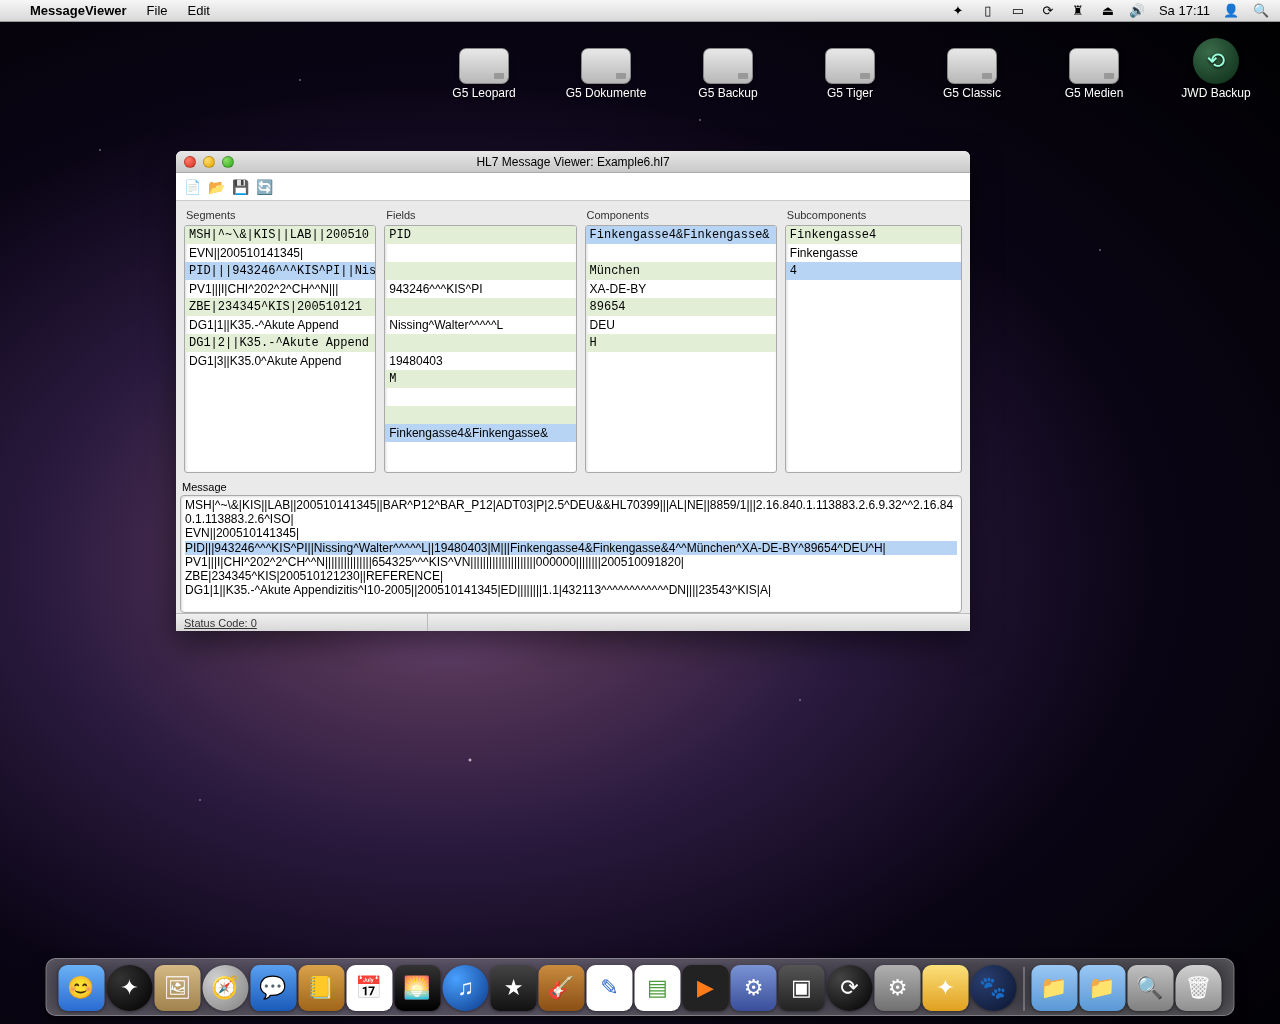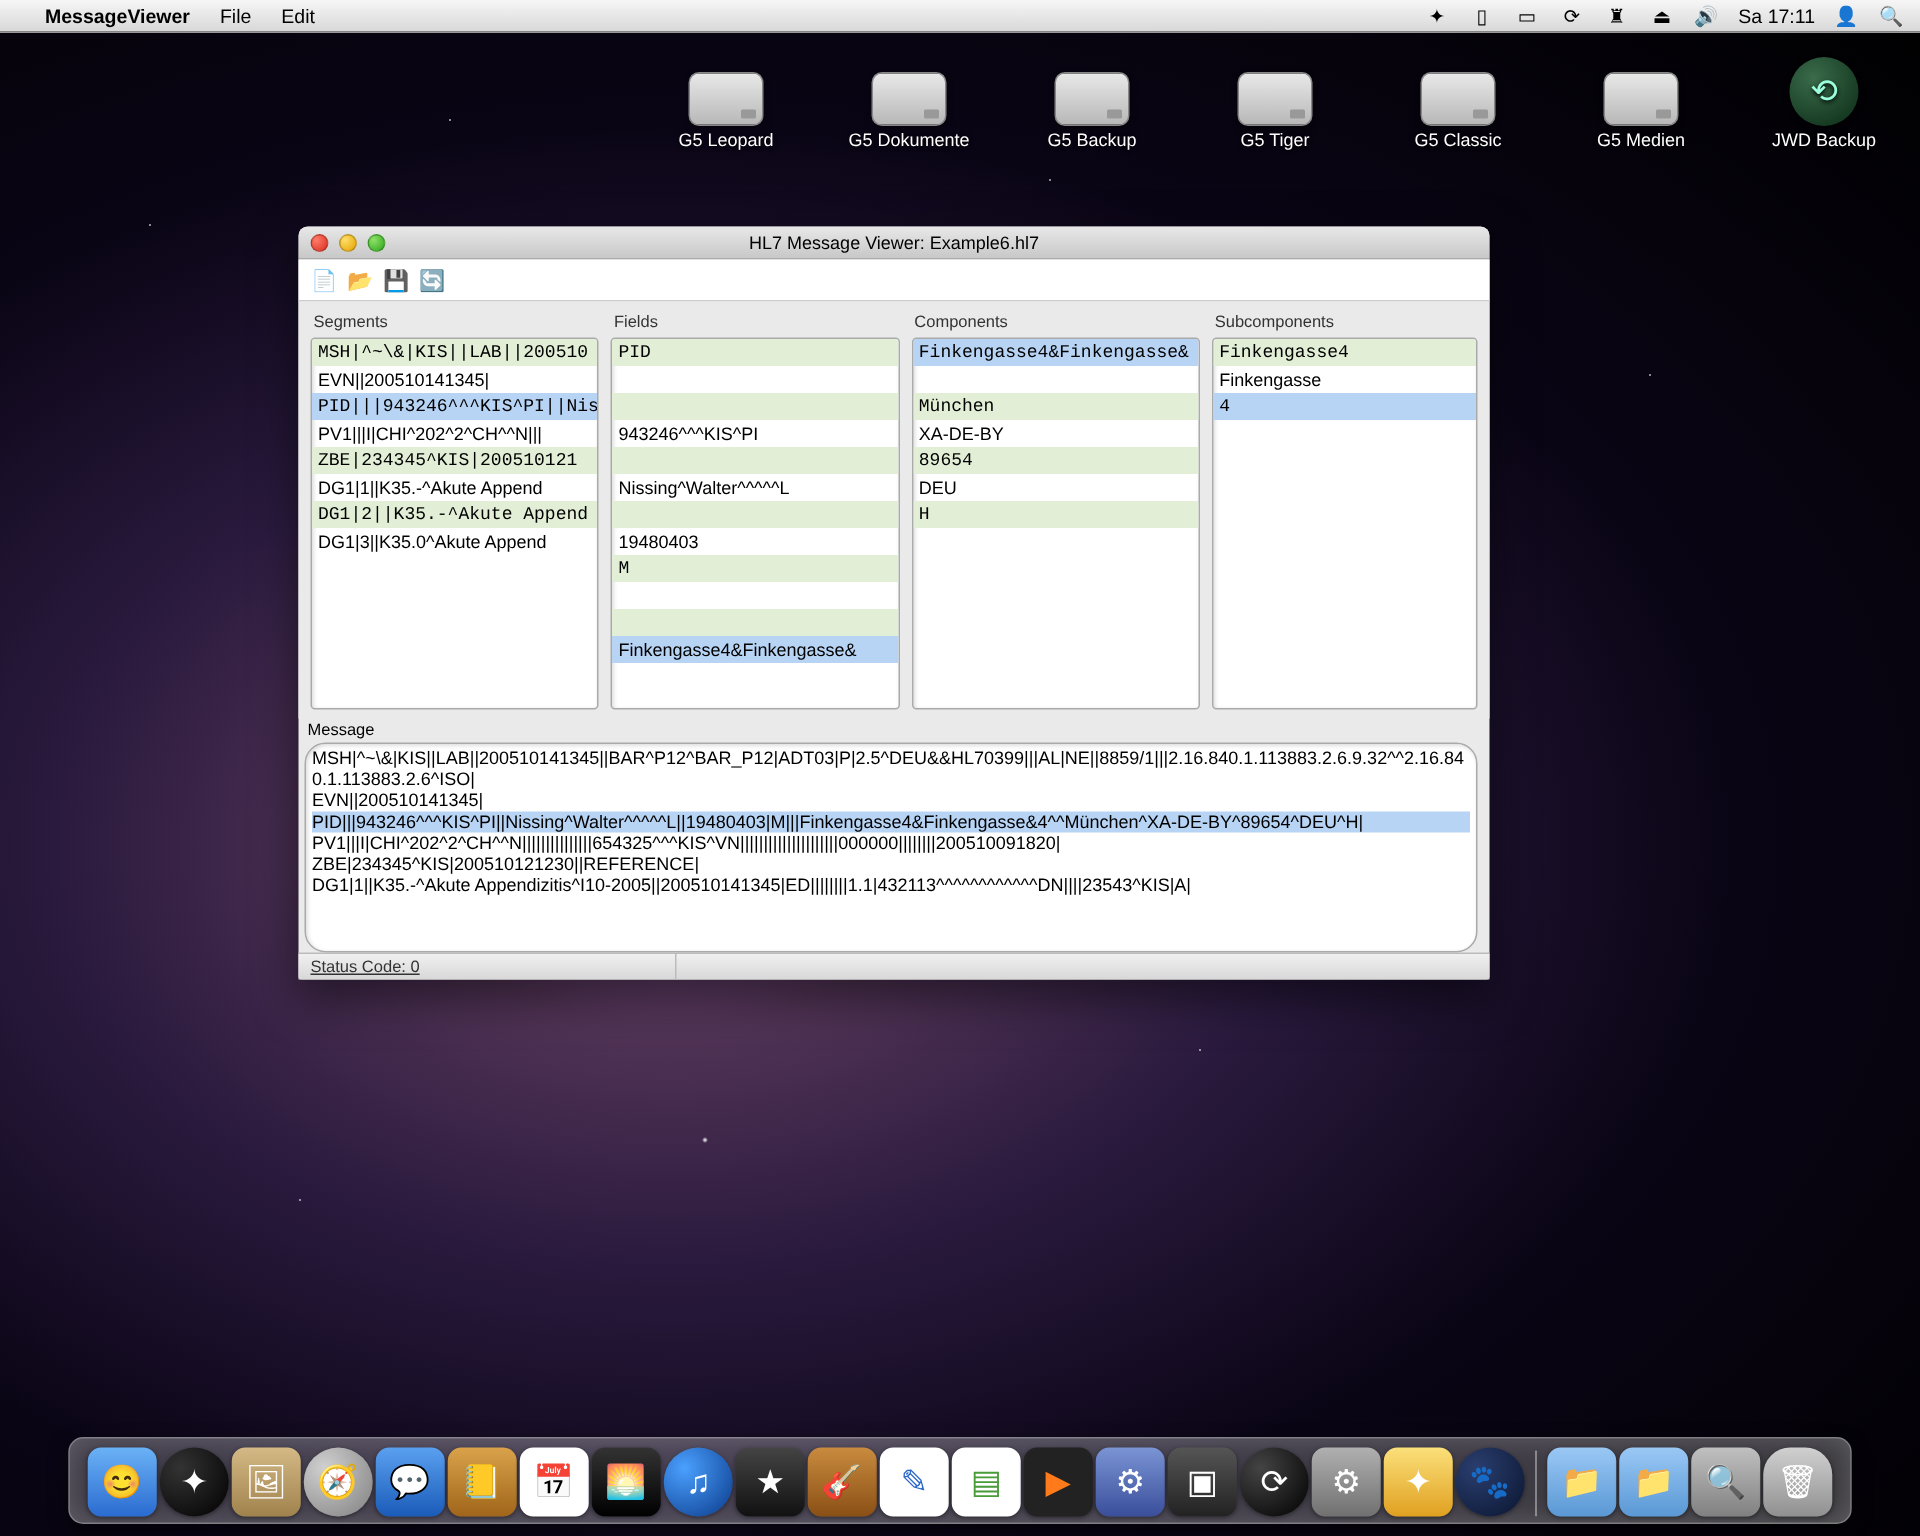--- a/index.html
+++ b/index.html
@@ -98,21 +98,21 @@
       display: flex;
       align-items: center; justify-content: center;
       color: #9fd;
       font-size: 22px;
       box-shadow: 0 2px 4px rgba(0,0,0,.4);
     }
 
     
     .window {
       position: absolute;
-      left: 199px;
+      left: 176px;
       top: 151px;
       width: 794px;
       background: #eaeaea;
       border-radius: 6px 6px 2px 2px;
       box-shadow: 0 12px 30px rgba(0,0,0,.5);
       z-index: 50;
     }
     .titlebar {
       height: 22px;
       border-radius: 6px 6px 0 0;
@@ -188,22 +188,22 @@
     .message-section {
       padding: 0 8px 0 4px;
     }
     .message-label {
       font-size: 11px;
       padding: 2px 0 2px 2px;
     }
     .message-box {
       background: #fff;
       border: 1px solid #aaa;
-      border-radius: 14px;
-      height: 140px;
+      border-radius: 4px;
+      height: 118px;
       overflow-y: scroll;
       padding: 2px 4px;
       font-size: 12px;
       line-height: 14.2px;
       word-break: break-all;
       box-shadow: inset 1px 1px 3px rgba(0,0,0,.15);
     }
     .msgline.sel { background: #b7d4f5; }
     .statusbar {
       height: 18px;

